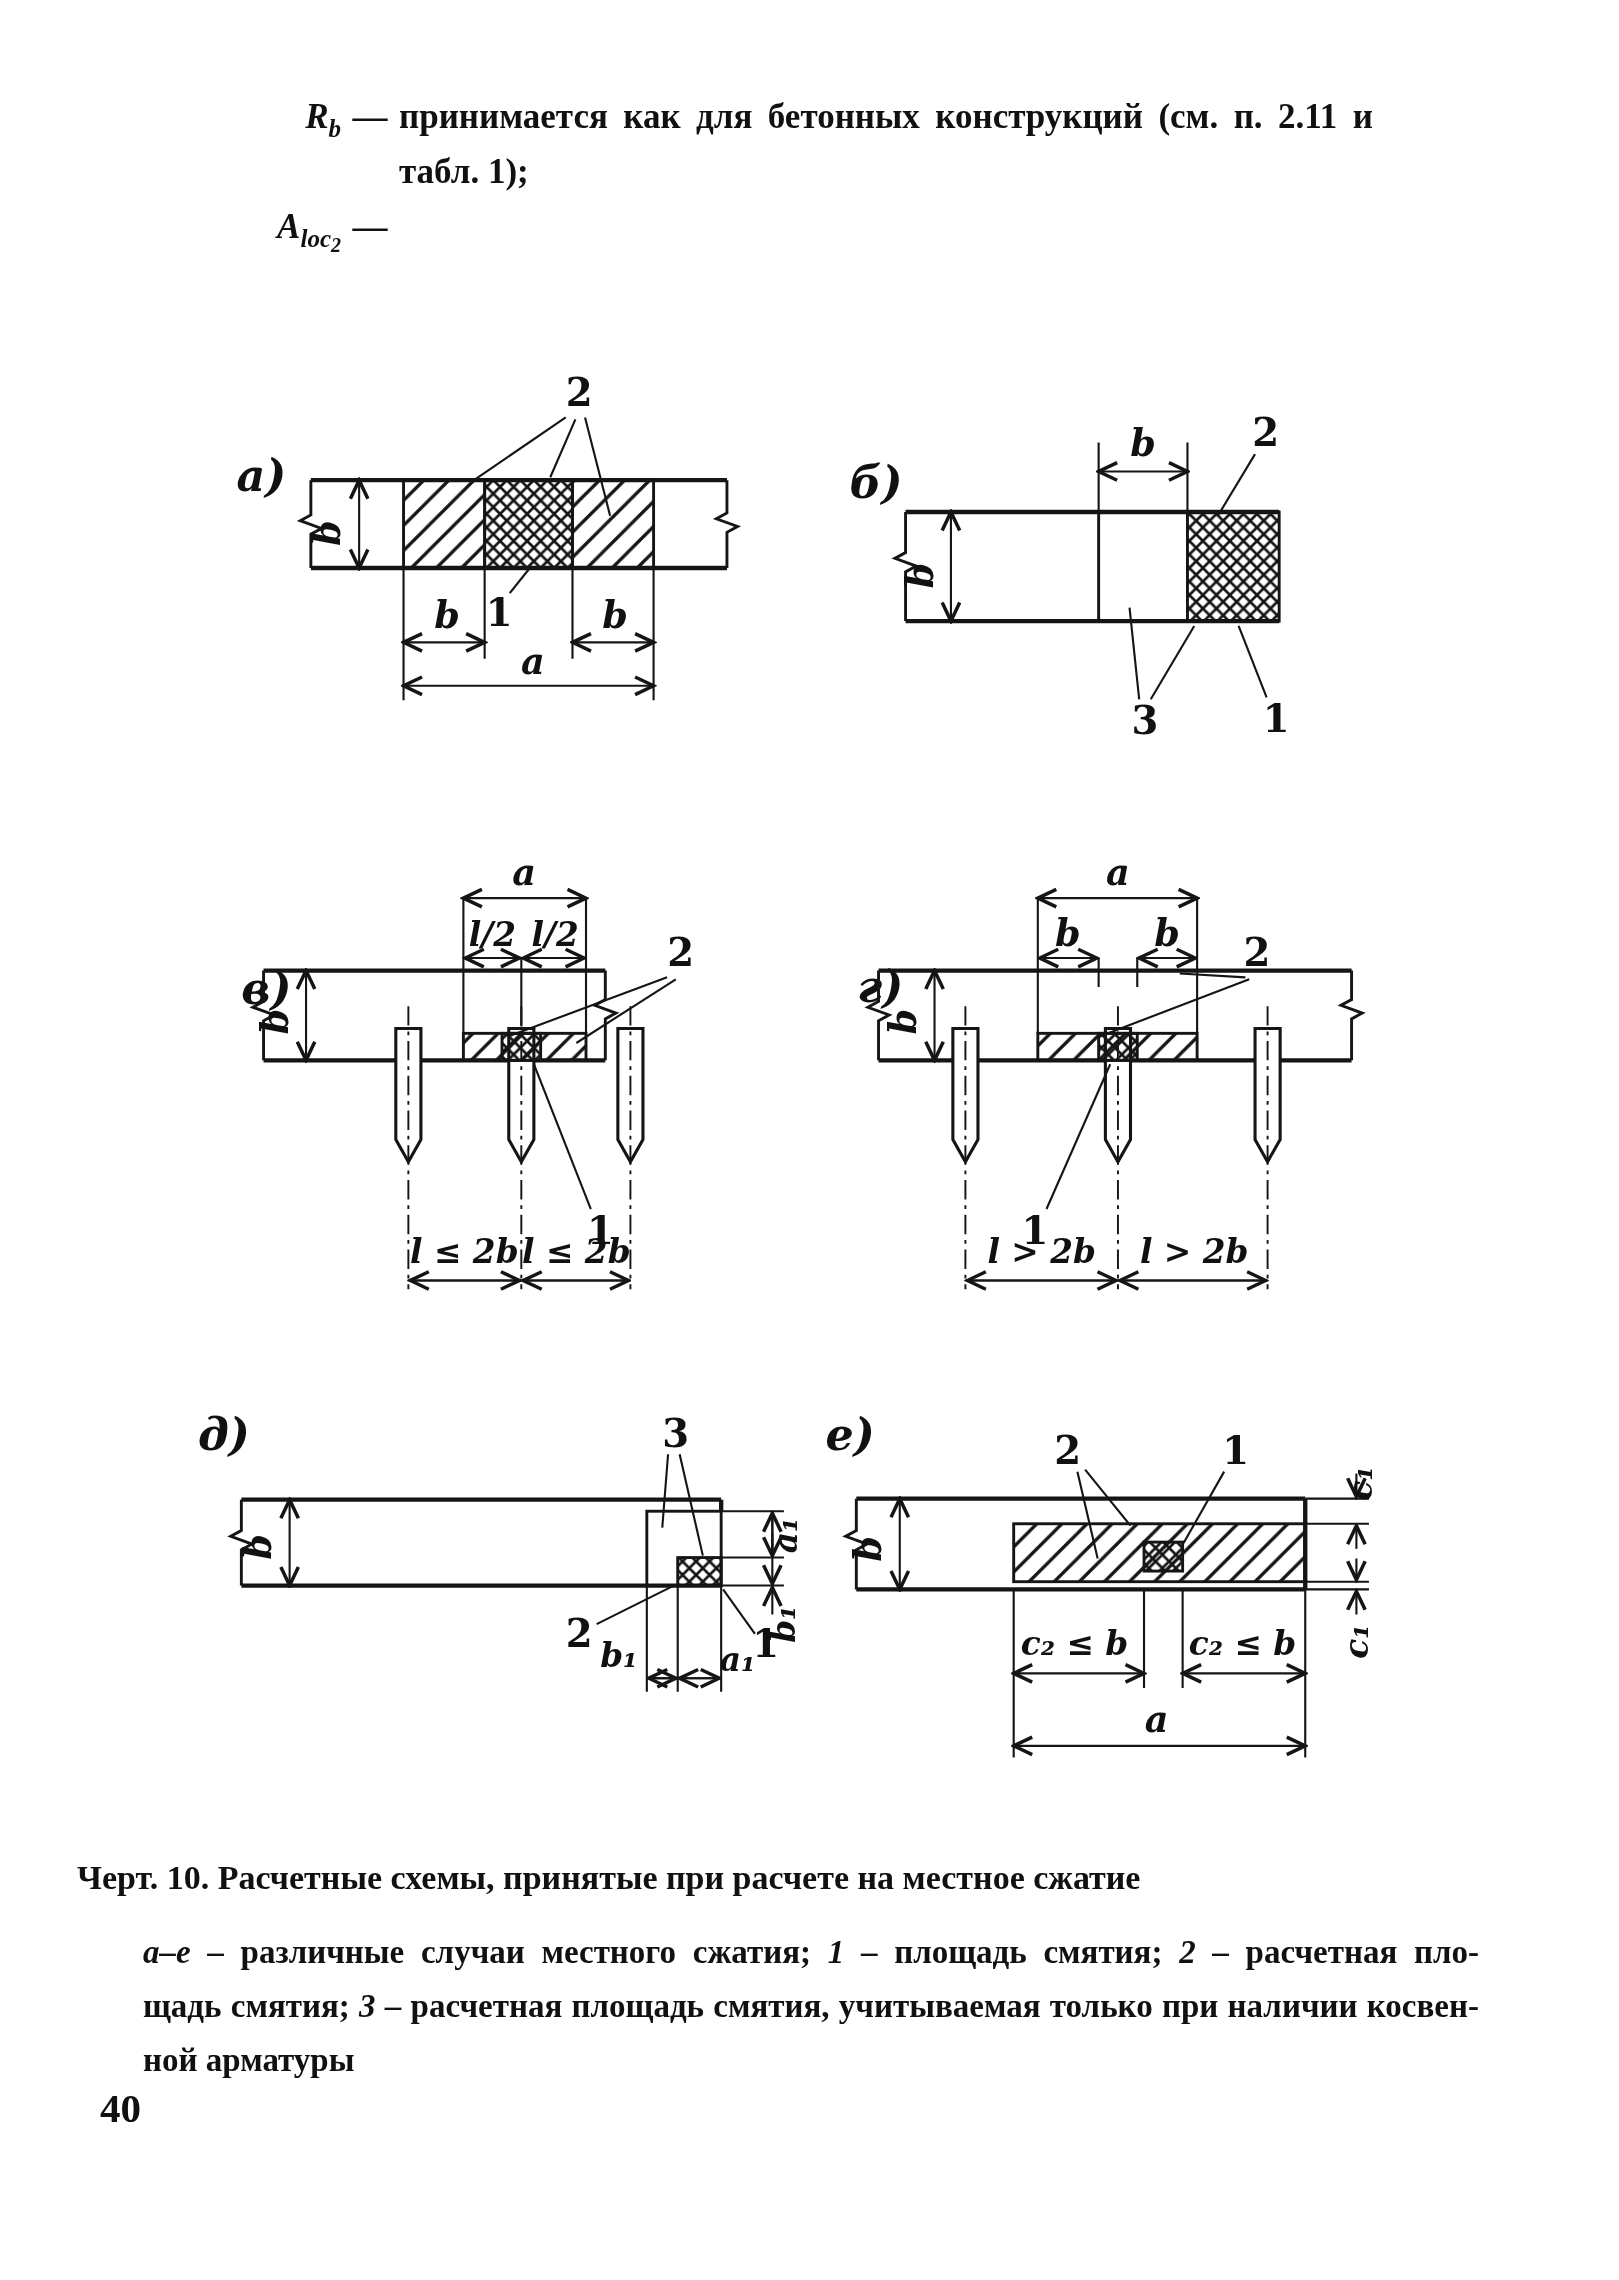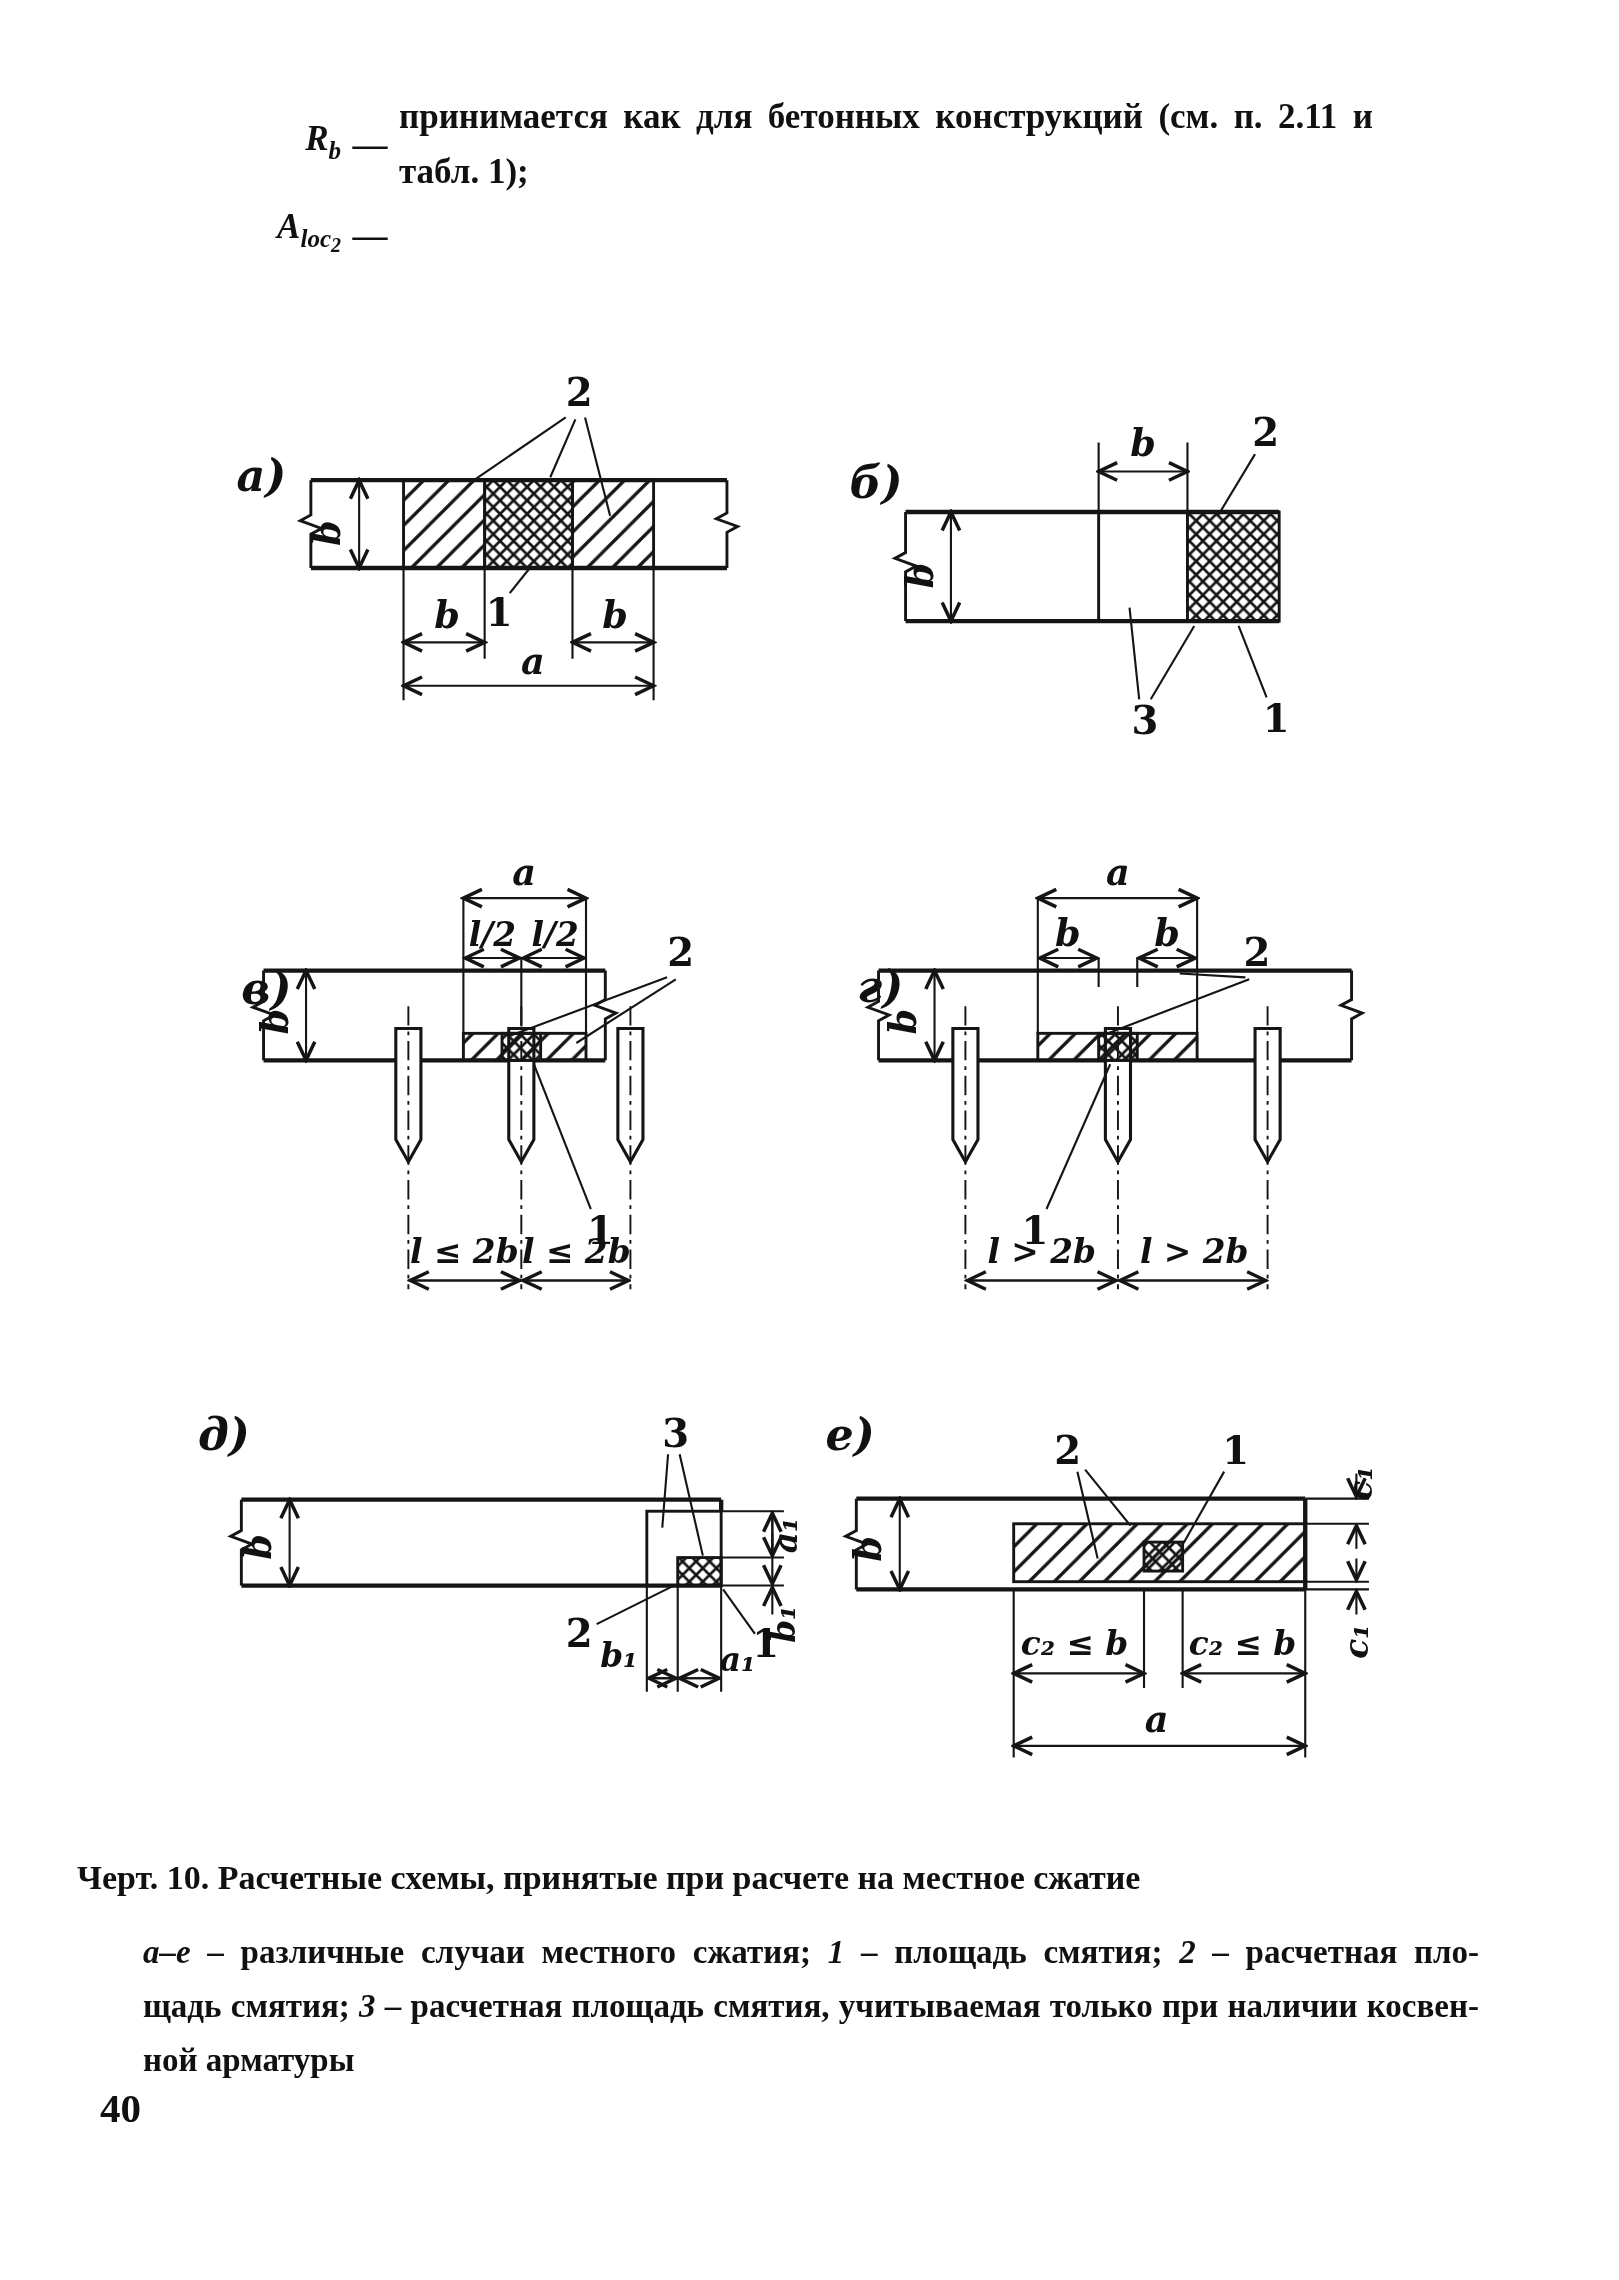--- a/index.html
+++ b/index.html
@@ -2,21 +2,21 @@
 <html><head>
 <meta charset="utf-8">
 <style>
   html,body{margin:0;padding:0;background:#777;}
   .page{
     position:relative;width:1619px;height:2281px;background:#ffffff;
     font-family:"Liberation Serif","DejaVu Serif",serif;color:#111;overflow:hidden;
   }
   
   .defs{position:absolute;left:214px;top:89px;width:1159px;font-size:35px;font-weight:700;line-height:55px;}
-  .def-row{display:flex;align-items:center;}
+  .def-row{display:flex;align-items:flex-start;}
   .def-term{width:127px;text-align:right;font-style:italic;white-space:nowrap;}
   .def-term .sub{font-size:25px;font-style:italic;vertical-align:-8.7px;letter-spacing:0;}
   .def-term .ss{font-size:20px;vertical-align:-4.8px;}
   .def-dash{width:58px;text-align:center;flex:none;}
   .def-body{flex:1;}
   .line-just{text-align:justify;text-align-last:justify;}
   
   .caption{position:absolute;left:77px;top:1859px;width:1465px;
     font-size:34px;font-weight:700;}
   .legend{position:absolute;left:143px;top:1925px;width:1336px;font-size:33px;font-weight:700;line-height:54px;}

